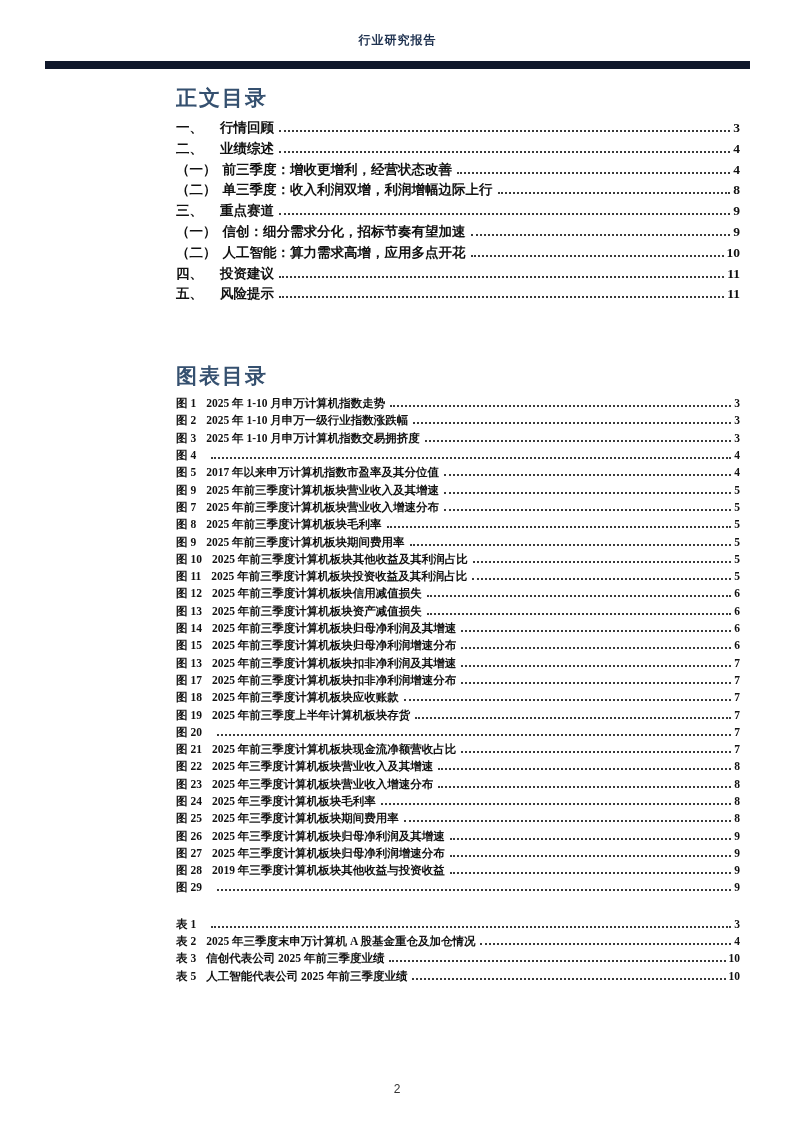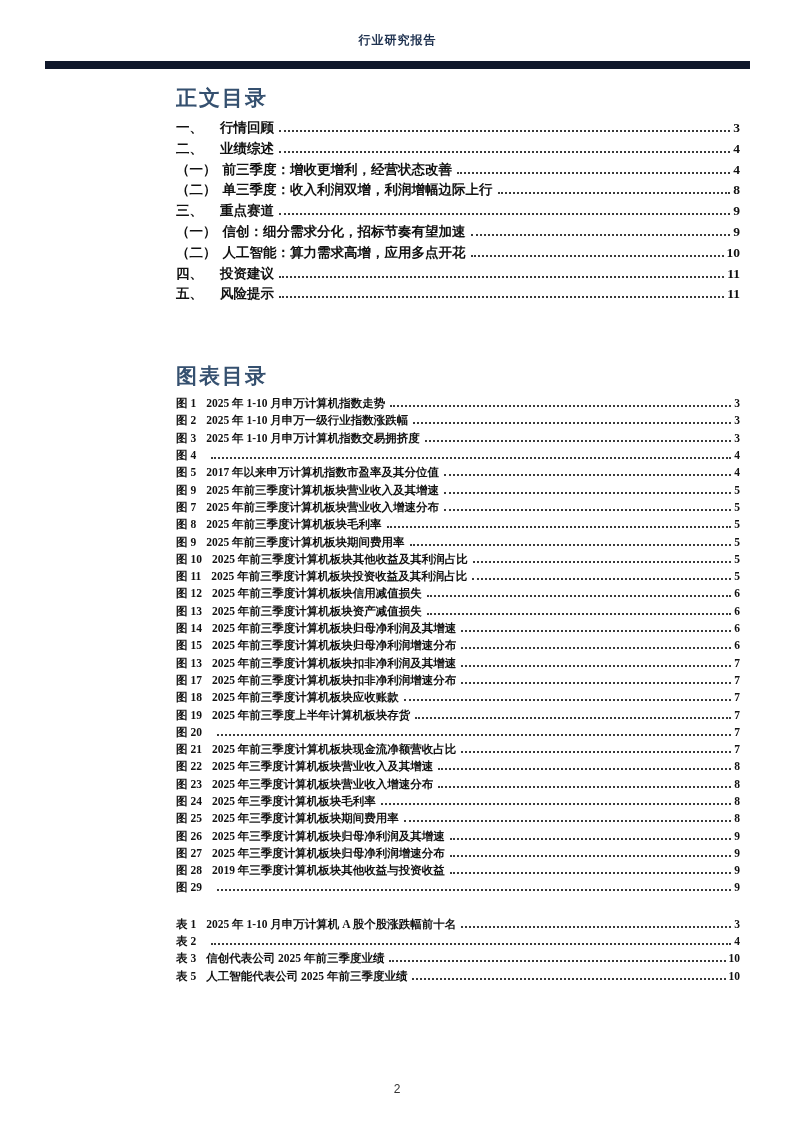--- a/index.html
+++ b/index.html
@@ -370,27 +370,27 @@
             <span class="num">图 29</span>
             <span class="leader"></span>
             <span class="pgnum">9</span>
           </div>
         </div>
 
       <div class="table-list">
 
           <div class="entry">
             <span class="num">表 1</span>
-            <span class="txt">2025 年 1-10 月申万计算机 A 股个股涨跌幅前十名</span>
             <span class="leader"></span>
             <span class="pgnum">3</span>
           </div>
 
           <div class="entry">
             <span class="num">表 2</span>
+            <span class="txt">2025 年三季度末申万计算机 A 股基金重仓及加仓情况</span>
             <span class="leader"></span>
             <span class="pgnum">4</span>
           </div>
 
           <div class="entry">
             <span class="num">表 3</span>
             <span class="txt">信创代表公司 2025 年前三季度业绩</span>
             <span class="leader"></span>
             <span class="pgnum">10</span>
           </div>

